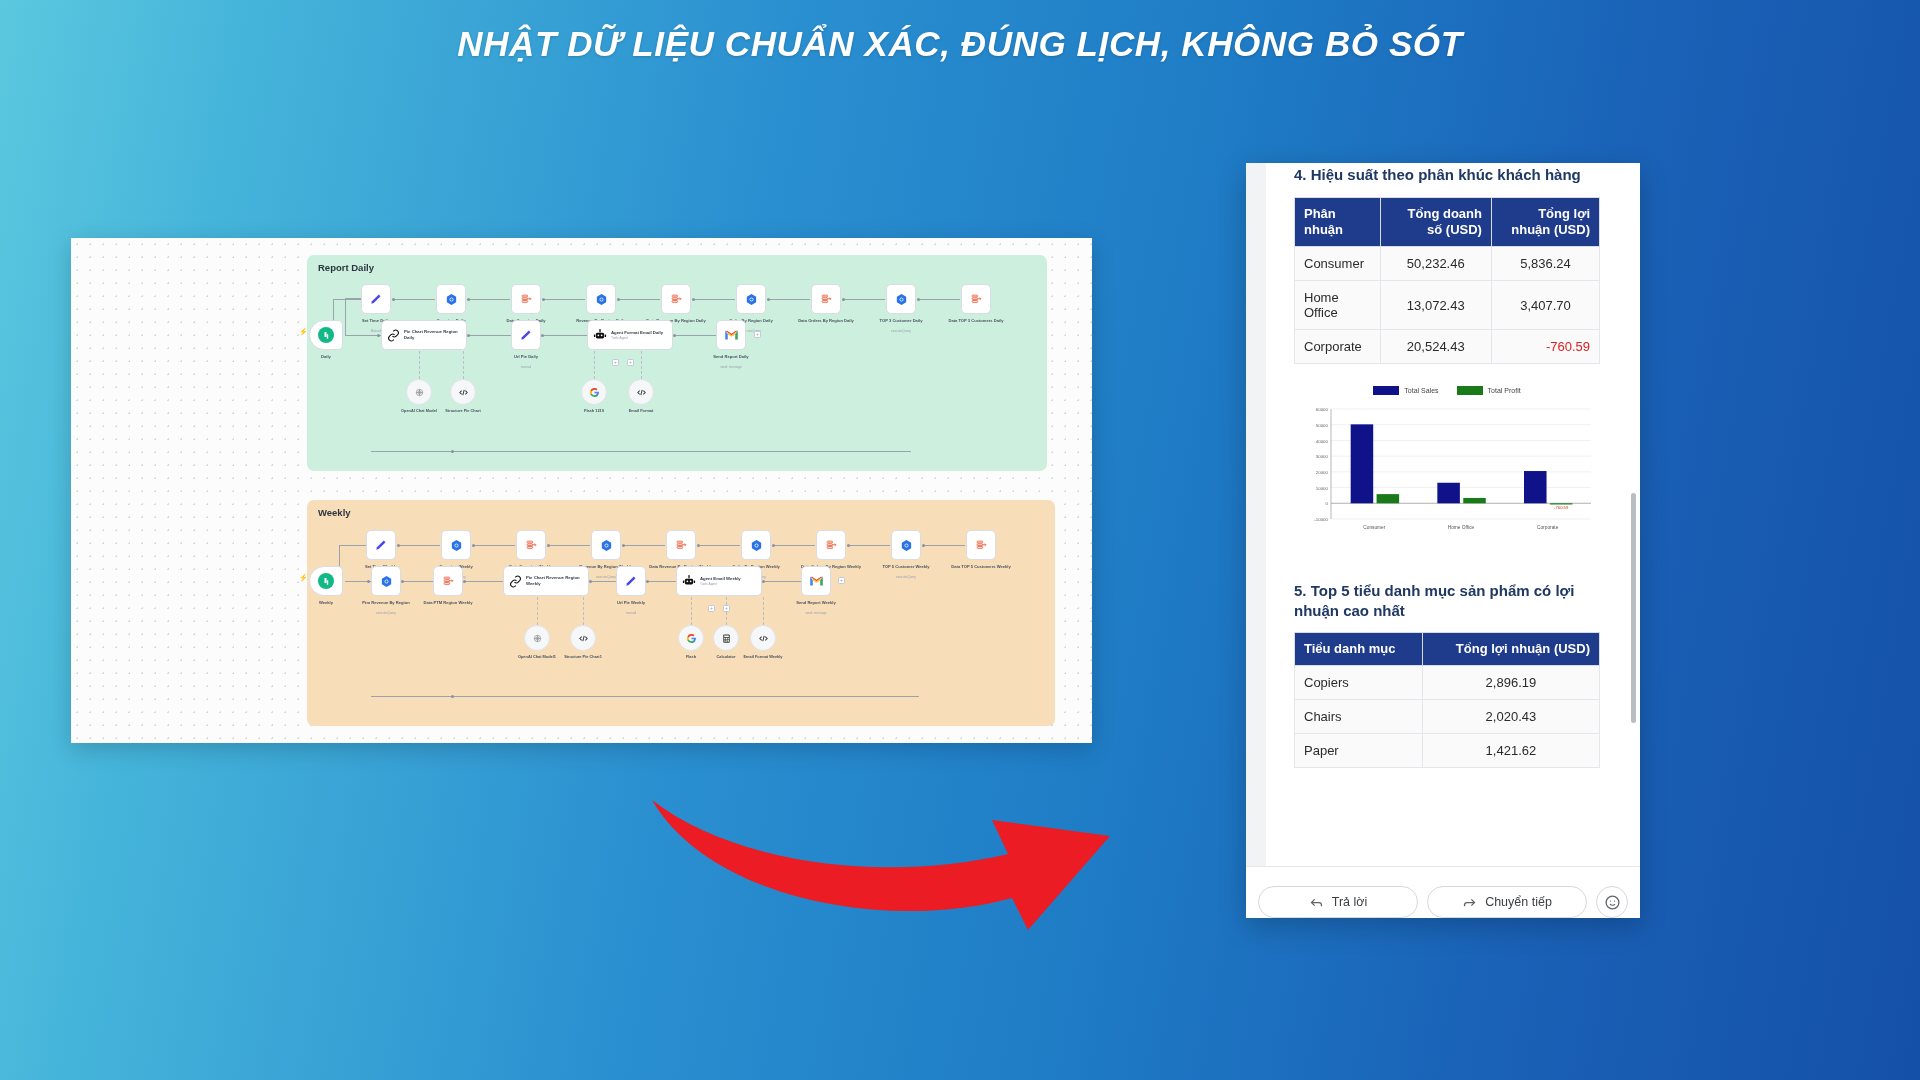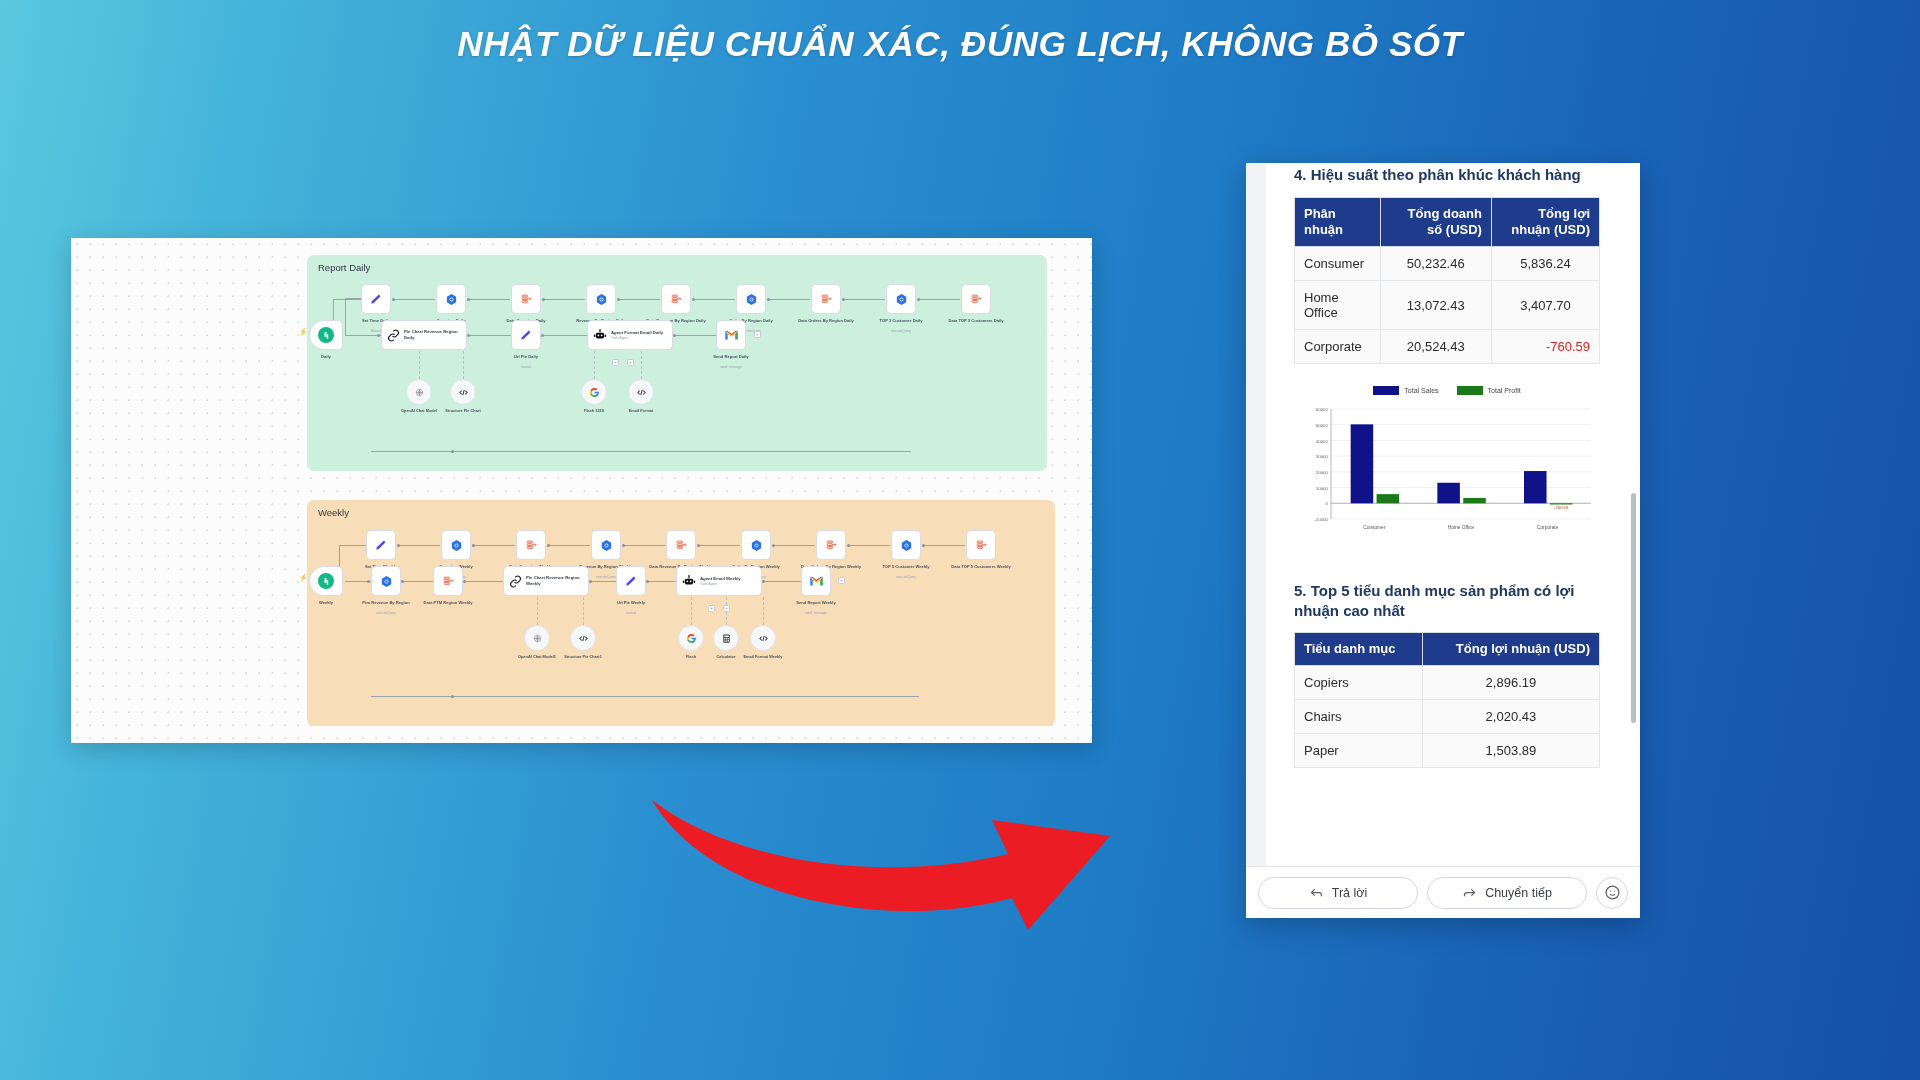--- a/index.html
+++ b/index.html
@@ -44,21 +44,21 @@
   #section-daily {
     left: 236px; top: 17px; width: 740px; height: 216px;
     background: #cdefdd;
   }
   #section-weekly {
     left: 236px; top: 262px; width: 748px; height: 226px;
     background: #f8ddb9;
   }
   .section-title {
     position: absolute; left: 11px; top: 7px;
-    font-size: 9.5px; font-weight: normal; color: #2c3442;
+    font-size: 9.5px; font-weight: bold; color: #2c3442;
   }
 
   
   .node {
     position: absolute; z-index: 3;
     width: 30px; height: 30px;
     background: #ffffff;
     border: 1px solid #d9dde3;
     border-radius: 5px;
     display: flex; align-items: center; justify-content: center;
@@ -161,21 +161,21 @@
   #segment-chart { width: 100%; height: 150px; margin: 4px 0 26px 0; }
   .legend-row {
     display: flex; justify-content: center; gap: 18px; margin-bottom: 2px;
   }
   .legend-item { display: flex; align-items: center; gap: 5px; }
   .legend-sw { width: 26px; height: 9px; }
   .legend-txt { font-size: 7px; color: #444; }
 
   #email-actions {
     height: 52px; border-top: 1px solid #e4e6ea; background: #fff;
-    display: flex; align-items: center; gap: 9px; padding: 0 12px;
+    display: flex; align-items: flex-end; gap: 9px; padding: 0 12px;
   }
   .act-btn {
     height: 32px; border: 1px solid #d5d8dd; border-radius: 16px;
     display: flex; align-items: center; justify-content: center; gap: 8px;
     font-size: 12.5px; color: #3c4043; background: #fff;
   }
   .act-btn.grow { flex: 1; }
   .act-btn.circle { width: 32px; border-radius: 50%; }
 
   
@@ -802,21 +802,21 @@
           <tr>
             <td>Copiers</td>
             <td class="num">2,896.19</td>
           </tr>
           <tr>
             <td>Chairs</td>
             <td class="num">2,020.43</td>
           </tr>
           <tr>
             <td>Paper</td>
-            <td class="num">1,503.89</td>
+            <td class="num">1,421.62</td>
           </tr>
         </tbody>
     </table>
 
     <div id="email-scrollbar"></div>
   </div>
 
   <div id="email-actions">
     <div class="act-btn grow">
       <svg width="15" height="15" viewBox="0 0 24 24" fill="none" stroke="#5f6368" stroke-width="2">

